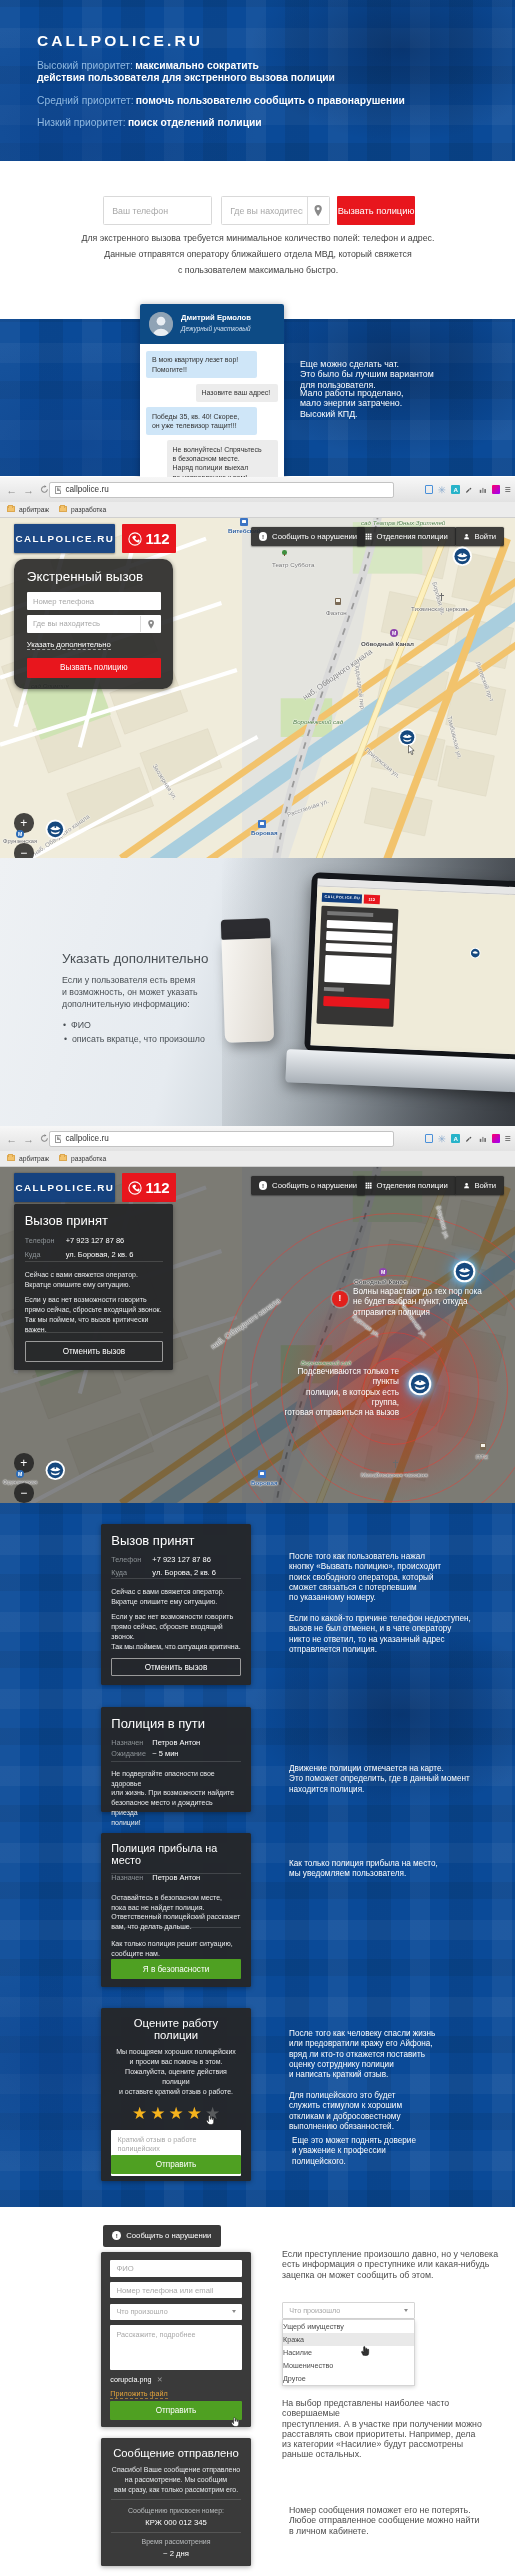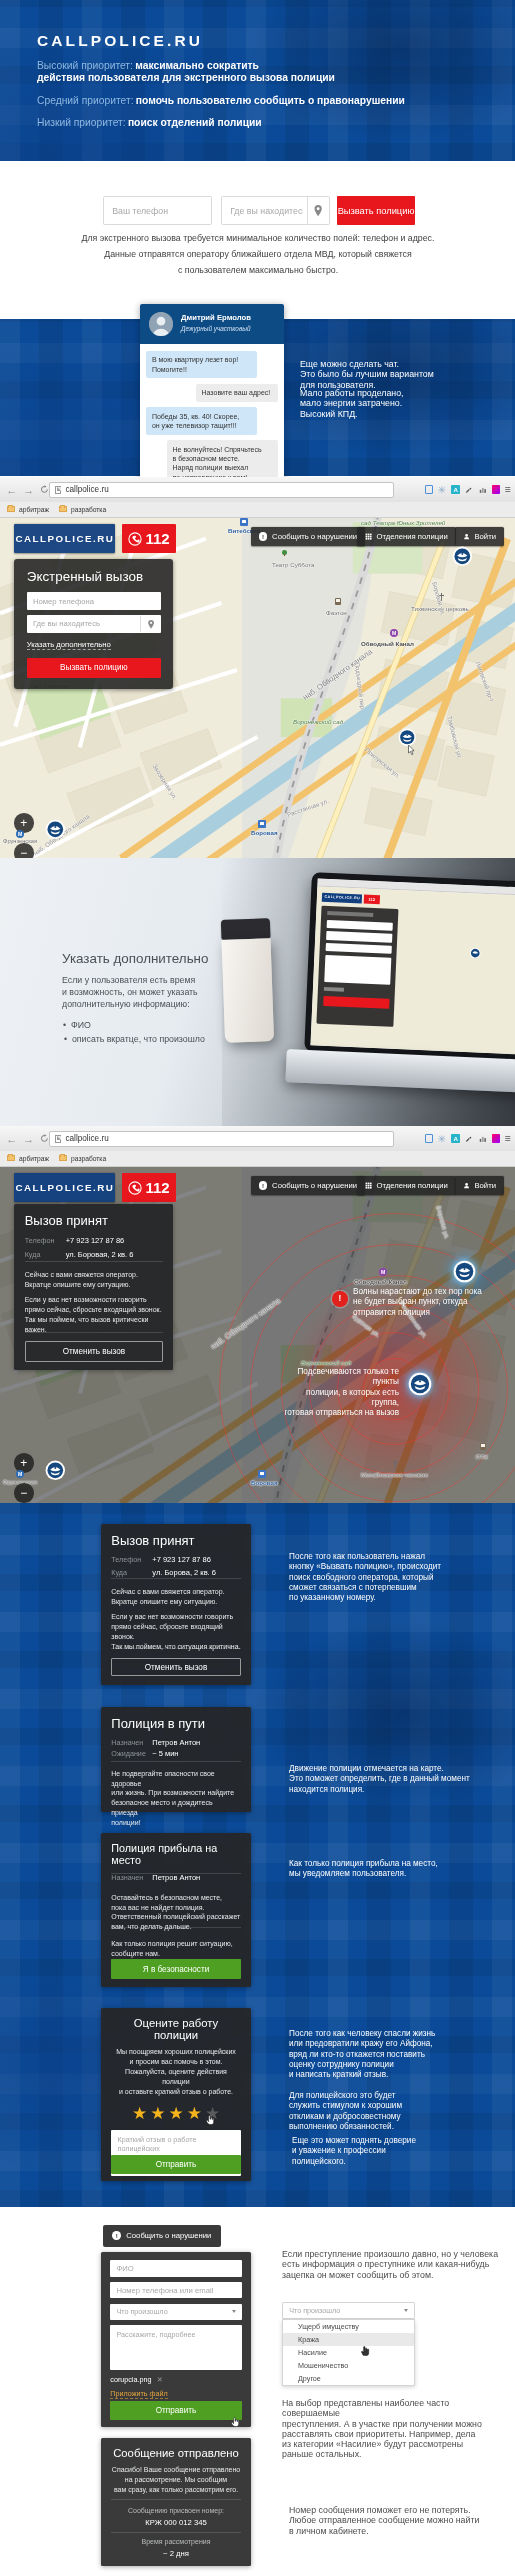--- a/index.html
+++ b/index.html
@@ -53,21 +53,21 @@
 .mapsvg{position:absolute;left:0;top:0;width:100%;height:100%}
 .maplabel{position:absolute;font-size:6.2px;color:#6f6f6f;text-shadow:0 0 1px #fff,0 0 1.5px #fff,0 0 2.1px #fff;white-space:nowrap}
 .maplabel.green{color:#4e7d44;font-style:italic}
 .maplabel.st{color:#8e8e8e}
 .maplabel.bold{font-weight:700;color:#4a4a4a}
 .maplabel.big{font-size:7.7px;color:#7d7d7d}
 .sitelogo{position:absolute;left:14.4px;top:6.2px;width:101px;height:29px;background:rgba(17,63,128,.95);color:#fff;display:flex;align-items:center;justify-content:center;font-weight:700;letter-spacing:1.5px;font-size:9.8px;border-radius:1px;box-shadow:0 0.5px 2.1px rgba(0,0,0,.4);cursor:pointer}
 .badge112{position:absolute;left:122px;top:6.2px;width:54px;height:29px;background:#e8161d;color:#fff;display:flex;align-items:center;justify-content:center;gap:3.1px;font-weight:700;font-size:15px;border-radius:1px;cursor:pointer}
 .hbtn{position:absolute;top:9.3px;height:18.5px;background:rgba(38,38,38,.88);color:#fff;border-radius:1.5px;display:flex;align-items:center;gap:4.6px;padding:0 7.7px;font-size:7.7px;box-shadow:0 0.5px 1.5px rgba(0,0,0,.4);cursor:pointer}
 .exc{width:8.8px;height:8.8px;border-radius:50%;background:#fff;color:#2b2b2b;font-weight:700;font-size:6.2px;display:flex;align-items:center;justify-content:center}
-.epanel{position:absolute;left:14.4px;width:159px;background:rgba(33,33,33,.88);border-radius:3px;padding:10.3px 12.4px 11.3px;box-shadow:0 1px 4.1px rgba(0,0,0,.45)}
+.epanel{position:absolute;left:14.4px;width:159px;background:rgba(33,33,33,.88);border-radius:10px;padding:10.3px 12.4px 11.3px;box-shadow:0 1px 4.1px rgba(0,0,0,.45)}
 .epanel h2{font-size:13.4px;font-weight:400;color:#fff;margin-bottom:8.2px}
 .tin{width:100%;height:17.5px;background:#fff;border:0;border-radius:1px;padding:0 6.2px;font-size:7.7px;color:#333;margin-bottom:5.2px;font-family:inherit}
 .locwrap{position:relative;margin-bottom:6.2px}
 .locwrap .tin{margin:0;padding-right:24px}
 .pinbox{position:absolute;right:0.5px;top:0.5px;width:20.6px;height:16.5px;border-left:0.5px solid #ddd;display:flex;align-items:center;justify-content:center}
 .dashlink{color:#fff;font-size:7.7px;border-bottom:0.5px dashed rgba(255,255,255,.55);display:inline-block;margin:1px 0 8.2px;cursor:pointer}
 .tooltip{position:absolute;background:rgba(33,33,33,.92);border-radius:1.5px;padding:7.2px 8.2px;color:#fff}
 .tooltip::after{content:"";position:absolute;left:50%;bottom:-5.2px;margin-left:-5.2px;border:5.2px solid transparent;border-top-color:rgba(33,33,33,.92);border-bottom:0}
 .ttl{font-size:7.5px;margin-bottom:3.6px}
 .ttlbl{color:#9aa0a4}
@@ -86,21 +86,21 @@
 .noteg{position:absolute;color:#4c4c4c;font-size:8.8px;line-height:10.3px;white-space:pre-line}
 .star{font-size:17px;color:#595b5d;margin:0 1.5px;cursor:pointer}
 .star.on{color:#f5b31d}
 .tarea{background:#fff;border:0;border-radius:1px;width:100%;font-family:inherit;font-size:7.2px;color:#333;padding:5.2px 6.2px;resize:none;display:block}
 
 .pulse{position:absolute;border:1px solid rgba(255,48,38,.42);border-radius:50%}
 .redglow{position:absolute;border-radius:50%;background:radial-gradient(circle, rgba(232,30,24,.5) 0%, rgba(232,30,24,.22) 38%, rgba(232,30,24,0) 68%)}
 .redmark{position:absolute;width:15.5px;height:15.5px;border-radius:50%;background:#e2201c;color:#fff;font-weight:700;font-size:8.2px;display:flex;align-items:center;justify-content:center;box-shadow:0 0 0 1.5px rgba(255,255,255,.25)}
 
 .ddl{position:absolute;background:#fff;border:0.5px solid #d5d5d5;box-shadow:0 1.5px 4.1px rgba(0,0,0,.18)}
-.opt{height:13px;display:flex;align-items:center;padding:0 15px;font-size:7.2px;color:#4a4a4a;cursor:pointer}
+.opt{height:13px;display:flex;align-items:center;padding:0 0;font-size:7.2px;color:#4a4a4a;cursor:pointer}
 .opt.hl{background:#e9e9e9}
 .selbox{height:16.5px;background:#fff;border-radius:1px;display:flex;align-items:center;justify-content:space-between;padding:0 6.2px;font-size:7.2px;color:#a8a8a8;cursor:pointer}
 .chev{width:0;height:0;border-left:2.6px solid transparent;border-right:2.6px solid transparent;border-top:3.1px solid #8a8a8a}
 .filechip{color:#fff;font-size:7.2px;display:flex;align-items:center;gap:5.2px}
 .orange-link{color:#e3a33c;font-size:7.2px;border-bottom:0.5px dashed rgba(227,163,60,.6);display:inline-block;cursor:pointer}
 
 .treeico{position:absolute;width:4.6px;height:4.6px;border-radius:50%;background:#3f8f3f}
 .treeico::after{content:"";position:absolute;left:1.8px;top:4.1px;width:1px;height:2.1px;background:#7a5230}
 .fuelico{position:absolute;width:6.2px;height:7.2px;background:#7a6a55;border-radius:1px}
 .fuelico::after{content:"";position:absolute;left:1.3px;top:1.3px;width:3.6px;height:2.6px;background:#f6f3ea}
@@ -638,20 +638,24 @@
       <div class="hr" style="top:124px"></div>
       <button class="btn outline" style="position:absolute;left:10.3px;right:10.3px;bottom:8.2px;height:18.5px">
           <span>Отменить вызов</span>
         </button>
     </div>
     <div class="notew" style="left:289px;top:49px;width:216px">После того как пользователь нажал
 кнопку «Вызвать полицию», происходит
 поиск свободного оператора, который
 сможет связаться с потерпевшим
 по указанному номеру.</div>
+    <div class="notew" style="left:289px;top:111px;width:216px">Если по какой-то причине телефон недоступен,
+вызов не был отменен, и в чате оператору
+никто не ответил, то на указанный адрес
+отправляется полиция.</div>
 
     <div class="darkpanel" style="left:101px;top:204px;width:150px;height:105px;padding:9.3px 10.3px">
       <div class="dp-title">Полиция в пути</div>
       <div style="margin-top:7.2px"><span class="lbl">Назначен</span><span class="val">Петров Антон</span></div>
       <div style="margin-top:2px"><span class="lbl">Ожидание</span><span class="val">~ 5 мин</span></div>
       <div class="hr" style="top:54px"></div>
       <div class="ptext" style="margin-top:10.3px">Не подвергайте опасности свое здоровье
 или  жизнь. При возможности найдите
 безопасное место и дождитесь приезда
 полиции!</div>

